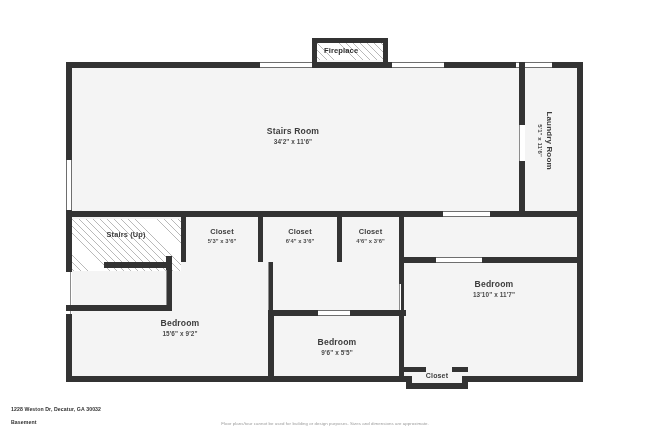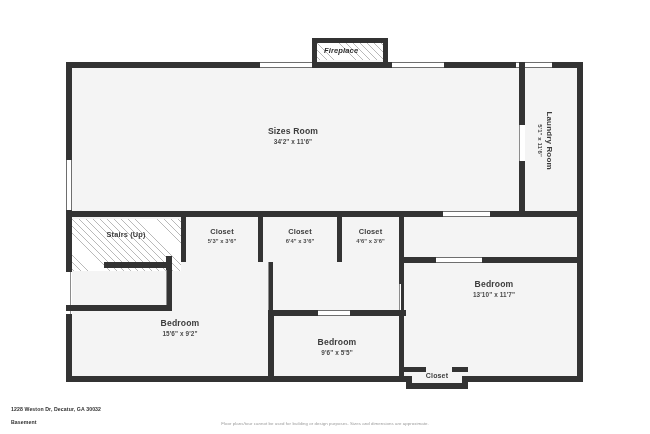--- a/index.html
+++ b/index.html
@@ -140,21 +140,20 @@
   .label.rot .nm { font-size: 8.0px; }
   .label.rot .dim { font-size: 6.0px; }
 
   .fp-label {
     position: absolute;
     font-size: 7.6px;
     font-weight: bold;
     color: #2e2e2e;
     letter-spacing: .1px;
     white-space: nowrap;
-    font-style: italic;
   }
 </style>
 </head>
 <body>
 
 <div id="plan">
 
   <div class="room-fill" style="left:66px; top:62px; width:455px; height:155px;"></div>
 
   <div class="room-fill" style="left:525px; top:62px; width:58px; height:155px;"></div>
@@ -240,21 +239,21 @@
   <div class="win h" style="left:318px; top:310px; width:32px; height:6px;"></div>
   <div class="wall" style="left:350px; top:310px; width:56px; height:6px;"></div>
 
   <div class="wall" style="left:268px; top:262px; width:5px; height:48px;"></div>
   <div class="thinline" style="left:268px; top:262px; width:1px; height:48px;"></div>
   <div class="wall" style="left:401px; top:262px; width:3px; height:48px;"></div>
 
   <div class="wall" style="left:166px; top:256px; width:6px; height:14px;"></div>
 
   <div class="label" style="left:208px; top:127px; width:170px;">
-    <span class="nm">Sizes Room</span>
+    <span class="nm">Stairs Room</span>
     <span class="dim">34'2" x 11'6"</span>
   </div>
 
   <div class="label rot" style="left:484px; top:132px; width:120px;">
     <span class="nm">Laundry Room</span>
     <span class="dim">5'1" x 11'6"</span>
   </div>
 
   <div class="label small" style="left:66px; top:231px; width:120px;">
     <span class="nm">Stairs (Up)</span>

